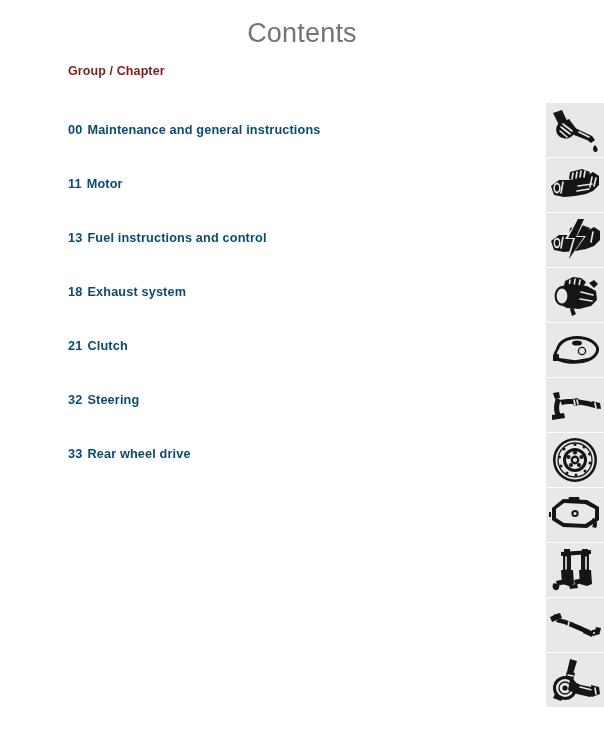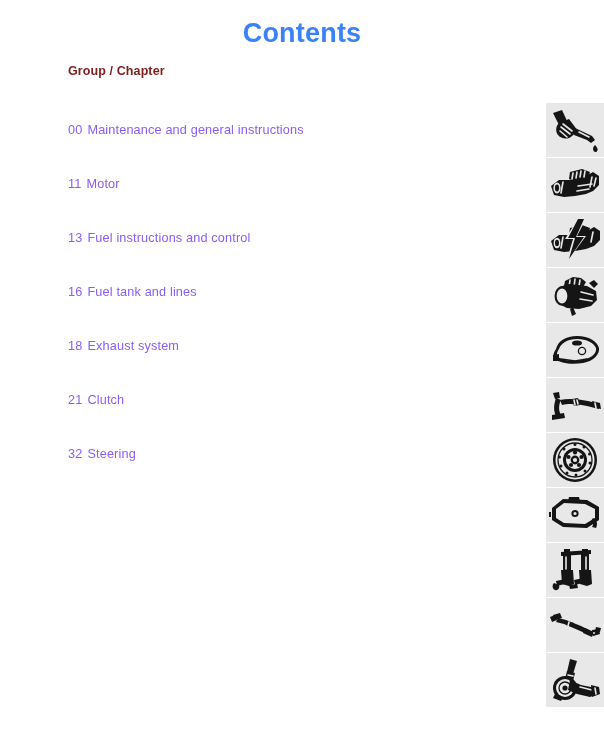--- a/index.html
+++ b/index.html
@@ -18,23 +18,23 @@
   }
 
   
   .page-title {
     position: absolute;
     top: 18px;
     left: 0;
     width: 604px;
     text-align: center;
     font-size: 27px;
-    font-weight: bold;
+    font-weight: normal;
     letter-spacing: 0.2px;
-    color: #3b82f6;
+    color: #737373;
   }
 
   
   .column-heading {
     position: absolute;
     top: 64px;
     left: 68px;
     font-size: 12.5px;
     font-weight: bold;
     letter-spacing: 0.1px;
@@ -51,24 +51,24 @@
     padding: 0;
     list-style: none;
   }
   .contents-row {
     height: 54px;
     display: flex;
     align-items: center;
   }
   .entry {
     font-size: 12.7px;
-    font-weight: normal;
+    font-weight: bold;
     letter-spacing: 0.15px;
     white-space: nowrap;
-    color: #8b5cf6;
+    color: #0c4a6e;
   }
   .entry .num {
     margin-right: 5px;
   }
 
   
   .icon-strip {
     position: absolute;
     top: 103px;
     left: 546px;
@@ -112,38 +112,38 @@
 
   <li class="contents-row">
     <span class="entry"><span class="num">11</span><span>Motor</span></span>
   </li>
 
 
   <li class="contents-row">
     <span class="entry"><span class="num">13</span><span>Fuel instructions and control</span></span>
   </li>
 
-  <li class="contents-row">
-    <span class="entry"><span class="num">16</span><span>Fuel tank and lines</span></span>
-  </li>
 
   <li class="contents-row">
     <span class="entry"><span class="num">18</span><span>Exhaust system</span></span>
   </li>
 
   <li class="contents-row">
     <span class="entry"><span class="num">21</span><span>Clutch</span></span>
   </li>
 
 
 
   <li class="contents-row">
     <span class="entry"><span class="num">32</span><span>Steering</span></span>
   </li>
 
+  <li class="contents-row">
+    <span class="entry"><span class="num">33</span><span>Rear wheel drive</span></span>
+  </li>
 
 </ul>
 
 <div class="icon-strip">
 
   <div class="icon-cell">
     <svg width="52" height="46" viewBox="0 0 52 46">
       <path class="ink" d="M4 6 L13 3 L19 16 L11 20 Z"></path>
       <path class="ink" d="M10 16 C7 19 6 24 9 28 C12 32 19 33 23 29 L29 24 L20 12 Z"></path>
       <path class="paper-stroke" d="M12 20 L21 27 M14 17 L23 24 M11 24 L18 30"></path>

